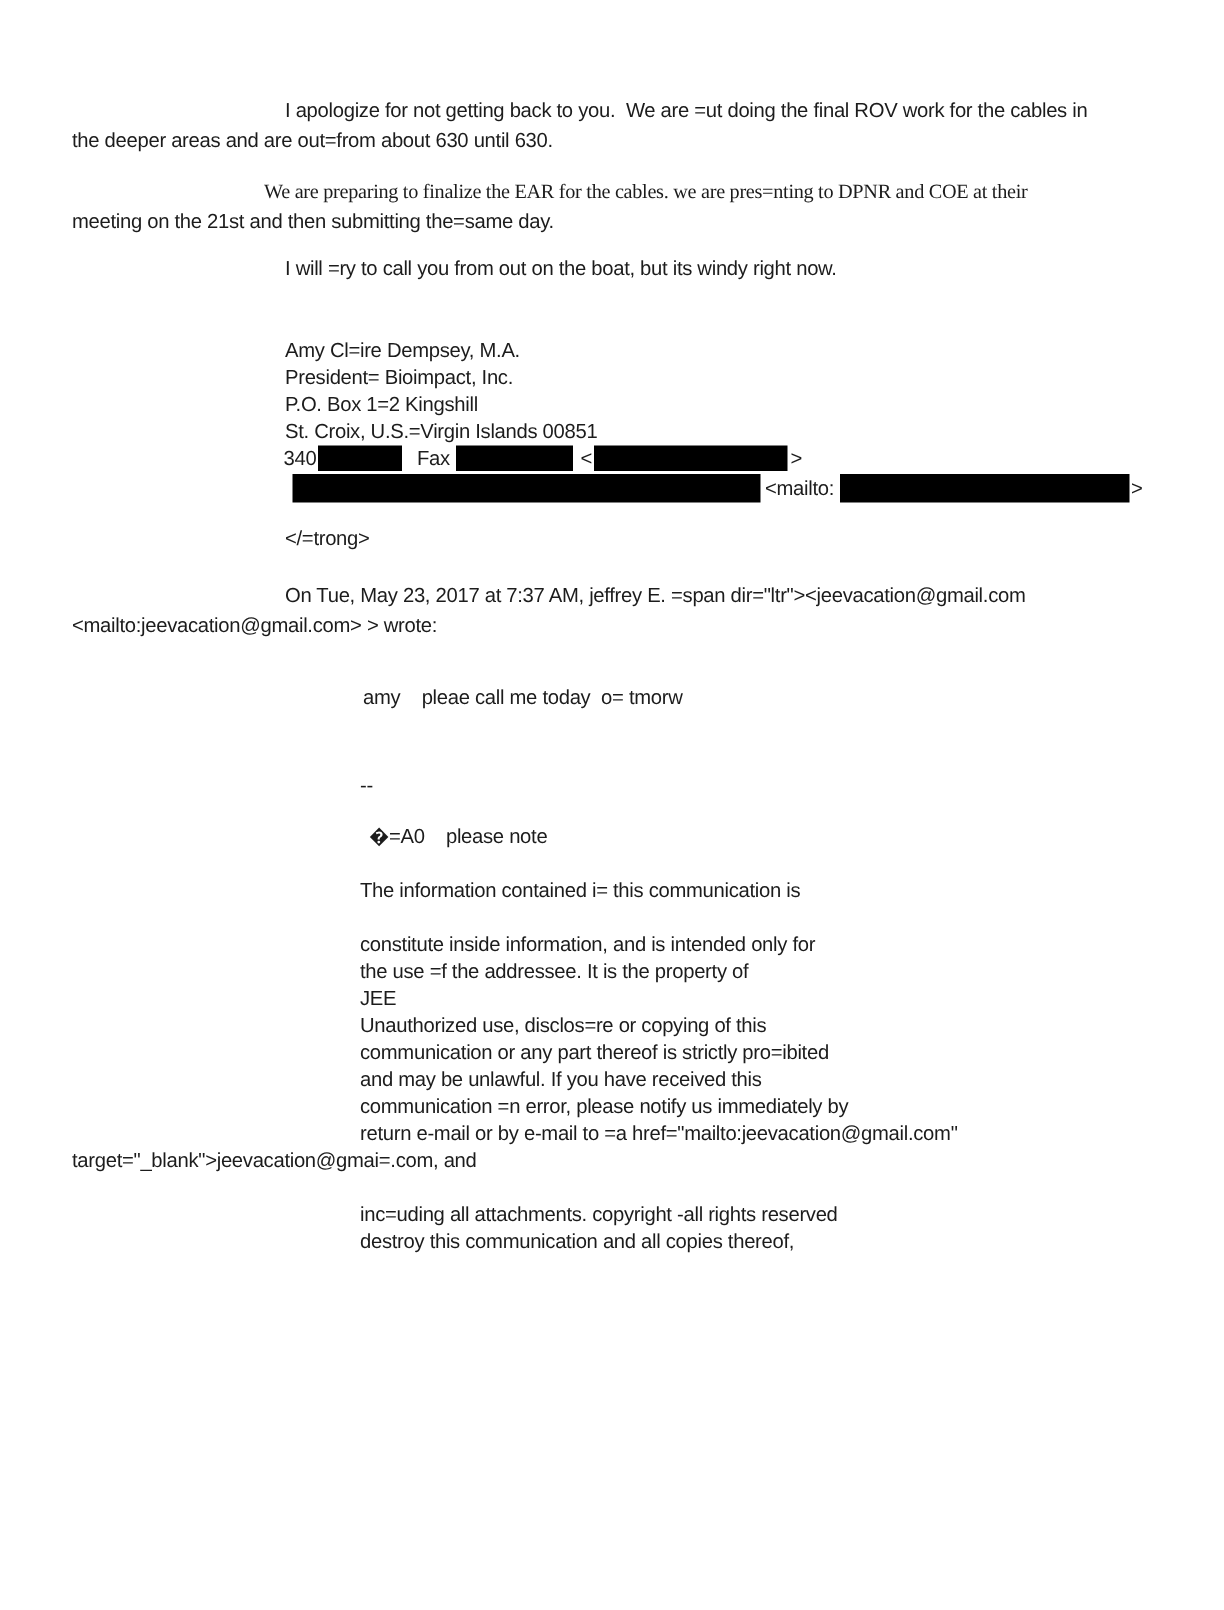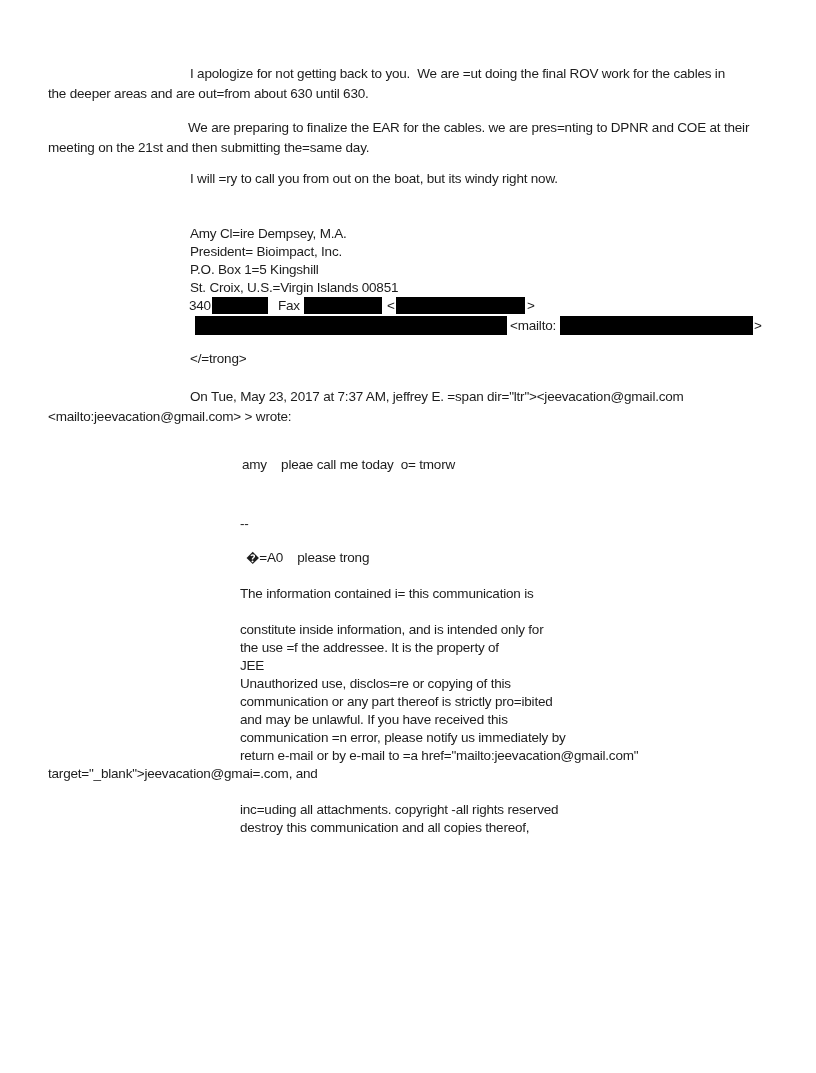--- a/index.html
+++ b/index.html
@@ -33,44 +33,44 @@
     letter-spacing: 0.4px;
     color: #111111;
   }
 </style>
 </head>
 <body>
 
 <div class="page">
     <div class="line" style="left: 190px; top: 66px;">I apologize for not getting back to you.  We are =ut doing the final ROV work for the cables in</div>
     <div class="line" style="left: 48px; top: 86px;">the deeper areas and are out=from about 630 until 630.</div>
-    <div class="line" style="left: 188px; top: 120px;">We are preparing to finalize the EAR for the cables. we are pres=nting to DPNR and COE at their</div>
+    <div class="line" style="left: 176px; top: 120px; font-family: Liberation Serif, serif;">We are preparing to finalize the EAR for the cables. we are pres=nting to DPNR and COE at their</div>
     <div class="line" style="left: 48px; top: 140px;">meeting on the 21st and then submitting the=same day.</div>
     <div class="line" style="left: 190px; top: 171px;">I will =ry to call you from out on the boat, but its windy right now.</div>
     <div class="line" style="left: 190px; top: 226px;">Amy Cl=ire Dempsey, M.A.</div>
     <div class="line" style="left: 190px; top: 244px;">President= Bioimpact, Inc.</div>
-    <div class="line" style="left: 190px; top: 262px;">P.O. Box 1=5 Kingshill</div>
+    <div class="line" style="left: 190px; top: 262px;">P.O. Box 1=2 Kingshill</div>
     <div class="line" style="left: 190px; top: 280px;">St. Croix, U.S.=Virgin Islands 00851</div>
     <div class="line" style="left: 189px; top: 298px;">340</div>
     <div class="redaction" style="left: 212px; top: 297px; width: 56px; height: 17px; background: rgb(0, 0, 0);"></div>
     <div class="line" style="left: 278px; top: 298px;">Fax</div>
     <div class="redaction" style="left: 304px; top: 297px; width: 78px; height: 17px; background: rgb(0, 0, 0);"></div>
     <div class="line" style="left: 387px; top: 298px;">&lt;</div>
     <div class="redaction" style="left: 396px; top: 297px; width: 129px; height: 17px; background: rgb(0, 0, 0);"></div>
     <div class="line" style="left: 527px; top: 298px;">&gt;</div>
     <div class="redaction" style="left: 195px; top: 316px; width: 312px; height: 19px; background: rgb(0, 0, 0);"></div>
     <div class="line" style="left: 510px; top: 318px;">&lt;mailto:</div>
     <div class="redaction" style="left: 560px; top: 316px; width: 193px; height: 19px; background: rgb(0, 0, 0);"></div>
     <div class="line" style="left: 754px; top: 318px;">&gt;</div>
     <div class="line" style="left: 190px; top: 351px;">&lt;/=trong&gt;</div>
     <div class="line" style="left: 190px; top: 389px;">On Tue, May 23, 2017 at 7:37 AM, jeffrey E. =span dir="ltr"&gt;&lt;jeevacation@gmail.com</div>
     <div class="line" style="left: 48px; top: 409px;">&lt;mailto:jeevacation@gmail.com&gt; &gt; wrote:</div>
     <div class="line" style="left: 242px; top: 457px;">amy    pleae call me today  o= tmorw</div>
     <div class="line" style="left: 240px; top: 516px;">--</div>
-    <div class="line" style="left: 246px; top: 550px;">�=A0    please trong</div>
+    <div class="line" style="left: 246px; top: 550px;">�=A0    please note</div>
     <div class="line" style="left: 240px; top: 586px;">The information contained i= this communication is</div>
     <div class="line" style="left: 240px; top: 622px;">constitute inside information, and is intended only for</div>
     <div class="line" style="left: 240px; top: 640px;">the use =f the addressee. It is the property of</div>
     <div class="line" style="left: 240px; top: 658px;">JEE</div>
     <div class="line" style="left: 240px; top: 676px;">Unauthorized use, disclos=re or copying of this</div>
     <div class="line" style="left: 240px; top: 694px;">communication or any part thereof is strictly pro=ibited</div>
     <div class="line" style="left: 240px; top: 712px;">and may be unlawful. If you have received this</div>
     <div class="line" style="left: 240px; top: 730px;">communication =n error, please notify us immediately by</div>
     <div class="line" style="left: 240px; top: 748px;">return e-mail or by e-mail to =a href="mailto:jeevacation@gmail.com"</div>
     <div class="line" style="left: 48px; top: 766px;">target="_blank"&gt;jeevacation@gmai=.com, and</div>

